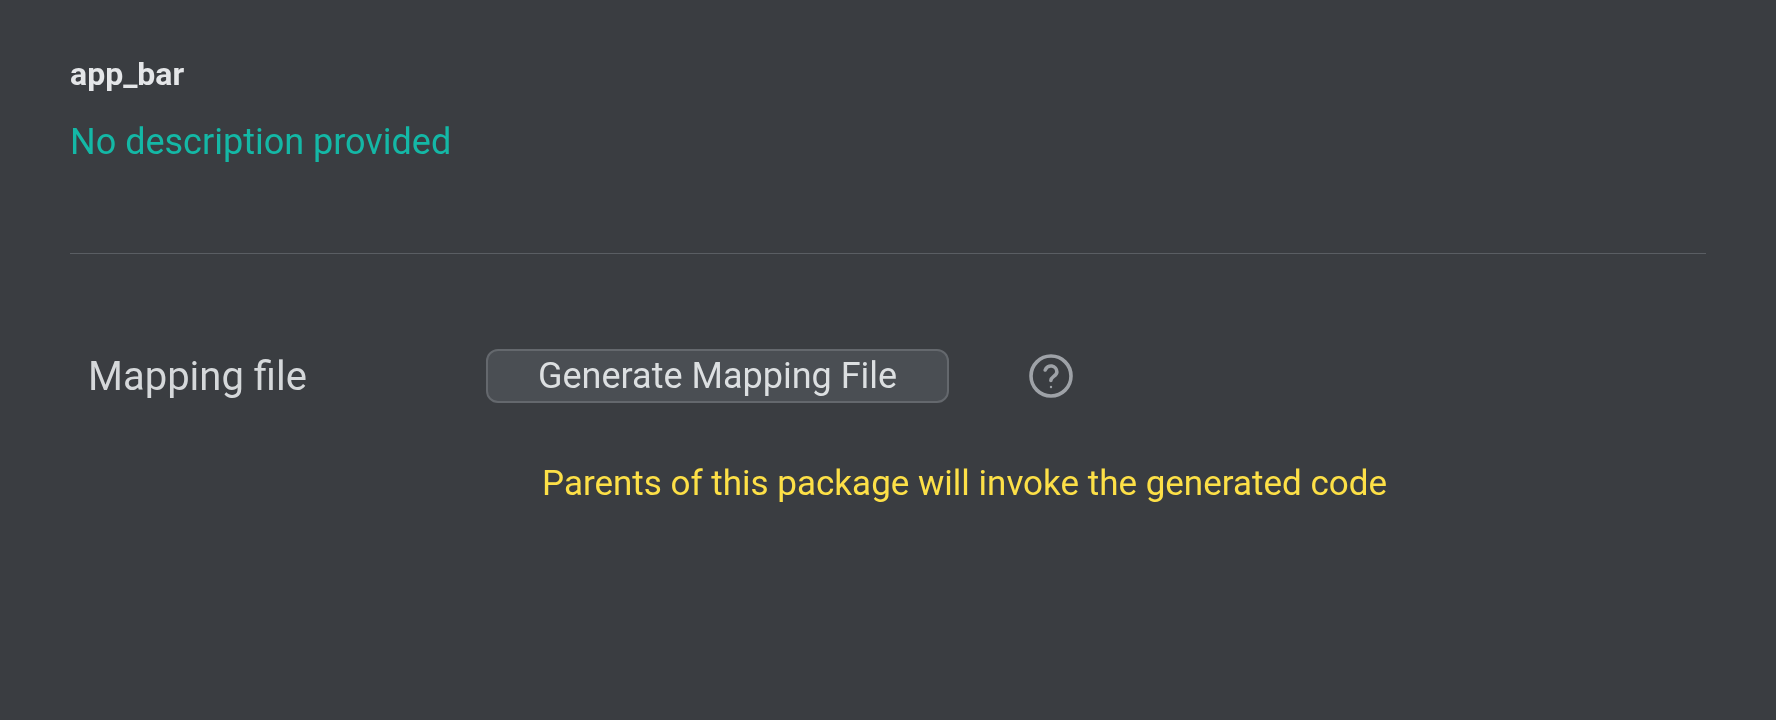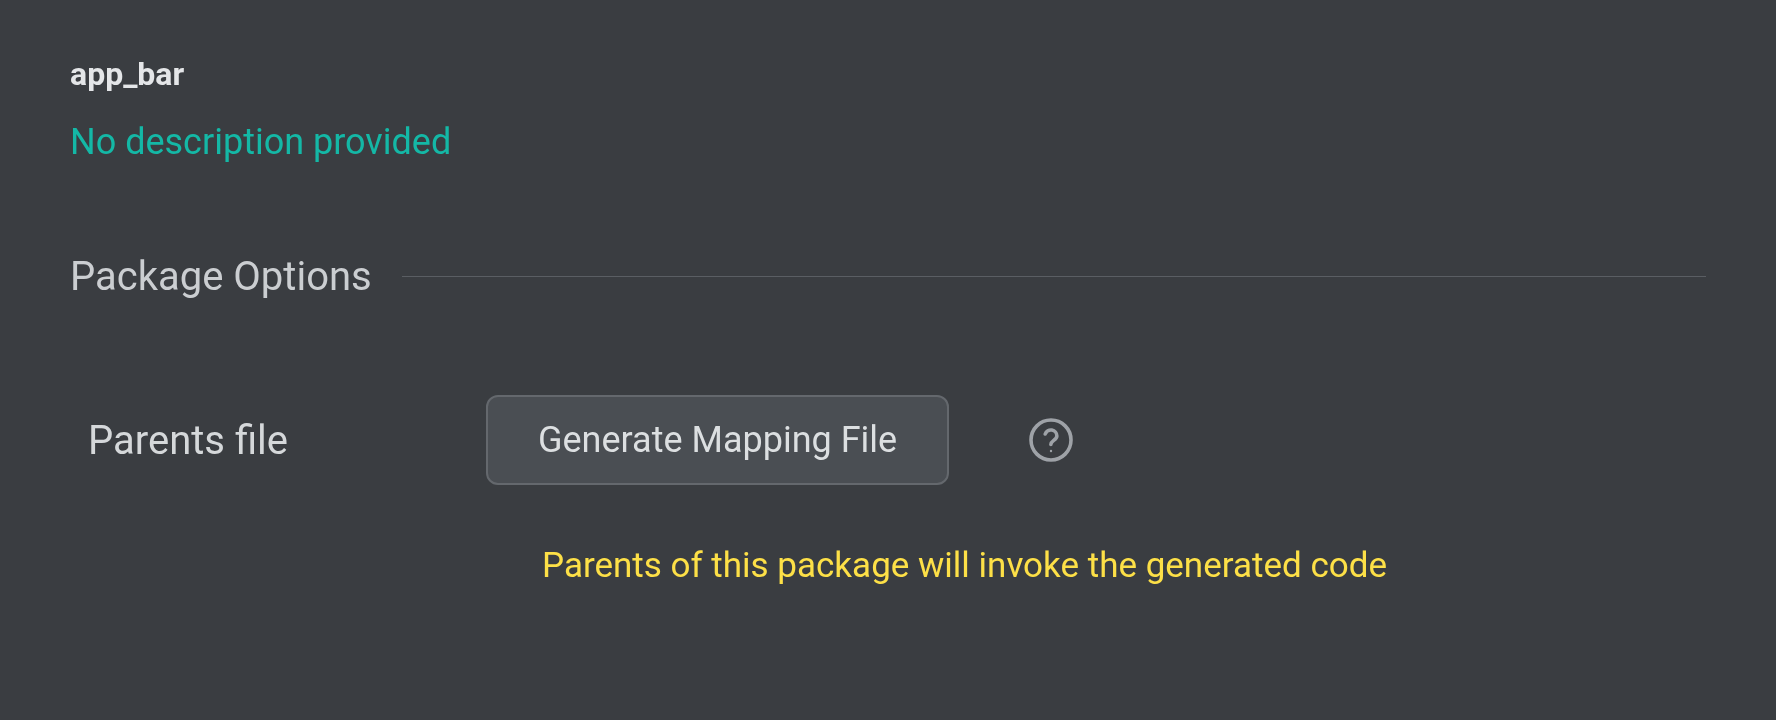--- a/index.html
+++ b/index.html
@@ -54,21 +54,21 @@
       color: #d5d8da;
       width: 398px;
       flex-shrink: 0;
     }
     .generate-button {
       background-color: #4a4e53;
       border: 2px solid #64686d;
       border-radius: 12px;
       color: #dcdfe1;
       font-size: 36px;
-      padding: 22px 50px;
+      padding: 4px 50px;
       cursor: pointer;
       font-family: inherit;
     }
     .help-icon {
       margin-left: 78px;
       width: 48px;
       height: 48px;
       display: flex;
       align-items: center;
       justify-content: center;
@@ -87,26 +87,25 @@
       color: #fde047;
     }
   </style>
 </head>
 <body>
 
 <div class="title">app_bar</div>
 <div class="description">No description provided</div>
 
 <div class="section-header">
-  <div class="section-label">Package Options</div>
   <div class="divider"></div>
 </div>
 
 <div class="option-row">
-  <div class="option-label">Parents file</div>
+  <div class="option-label">Mapping file</div>
   <button class="generate-button">Generate Mapping File</button>
   <div class="help-icon">
     <svg viewBox="0 0 24 24" fill="none" stroke="currentColor" stroke-width="1.8">
       <circle cx="12" cy="12" r="10"></circle>
       <path d="M9.1 9a3 3 0 0 1 5.83 1c0 2-3 2.4-3 4.2" stroke-linecap="round"></path>
       <circle cx="12" cy="17.5" r="0.6" fill="currentColor" stroke="none"></circle>
     </svg>
   </div>
 </div>
 

